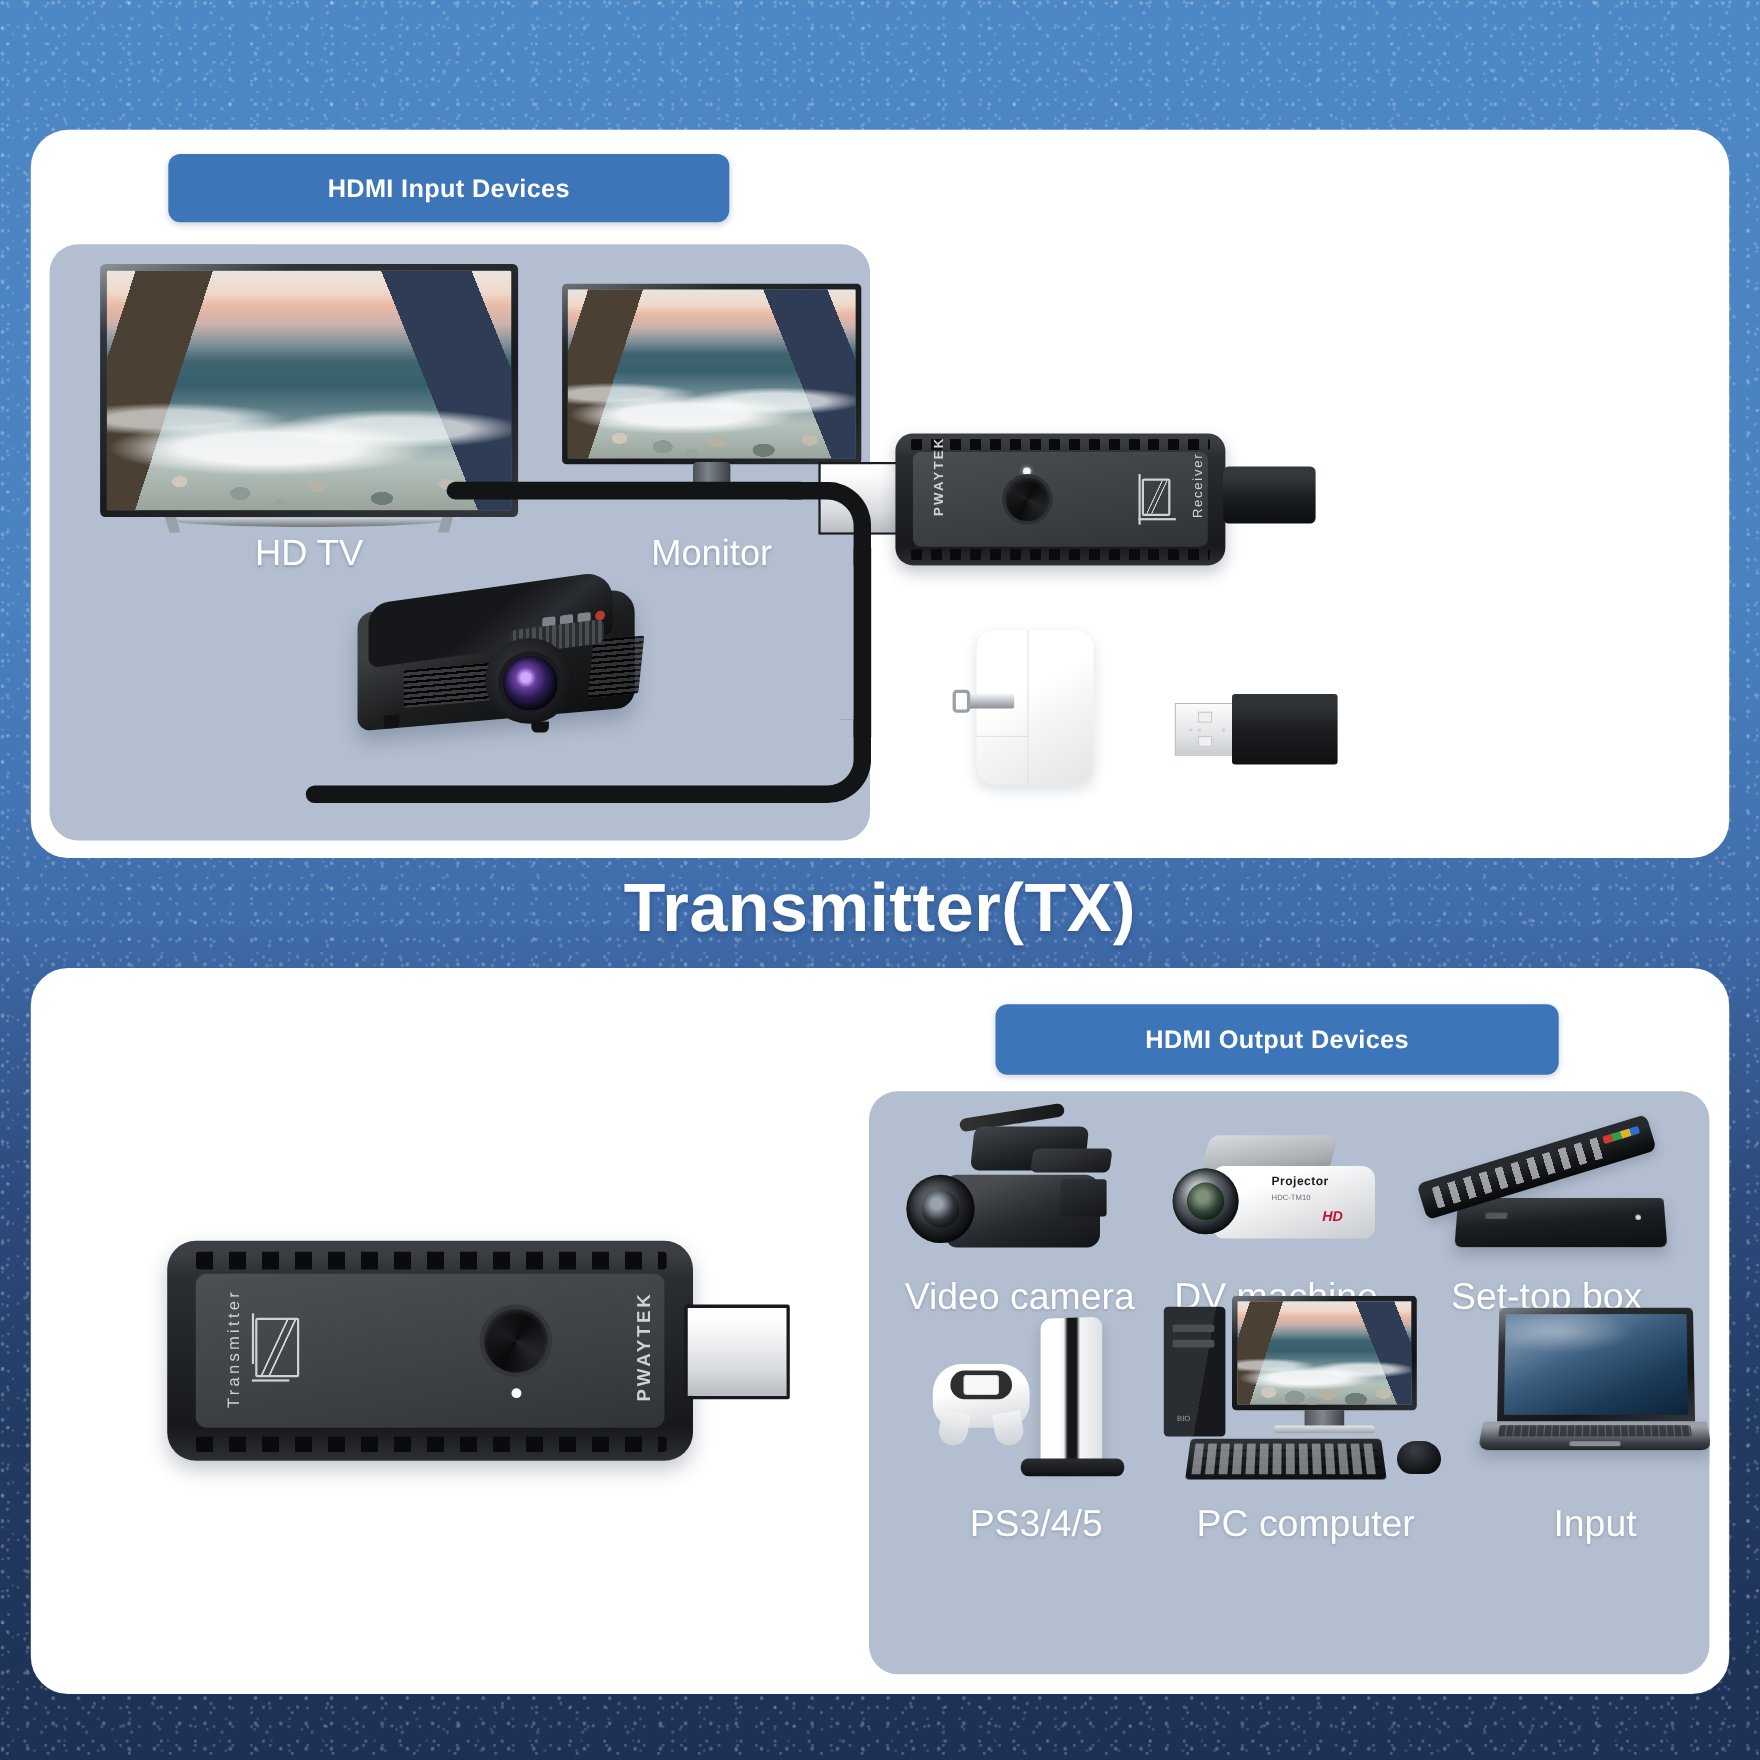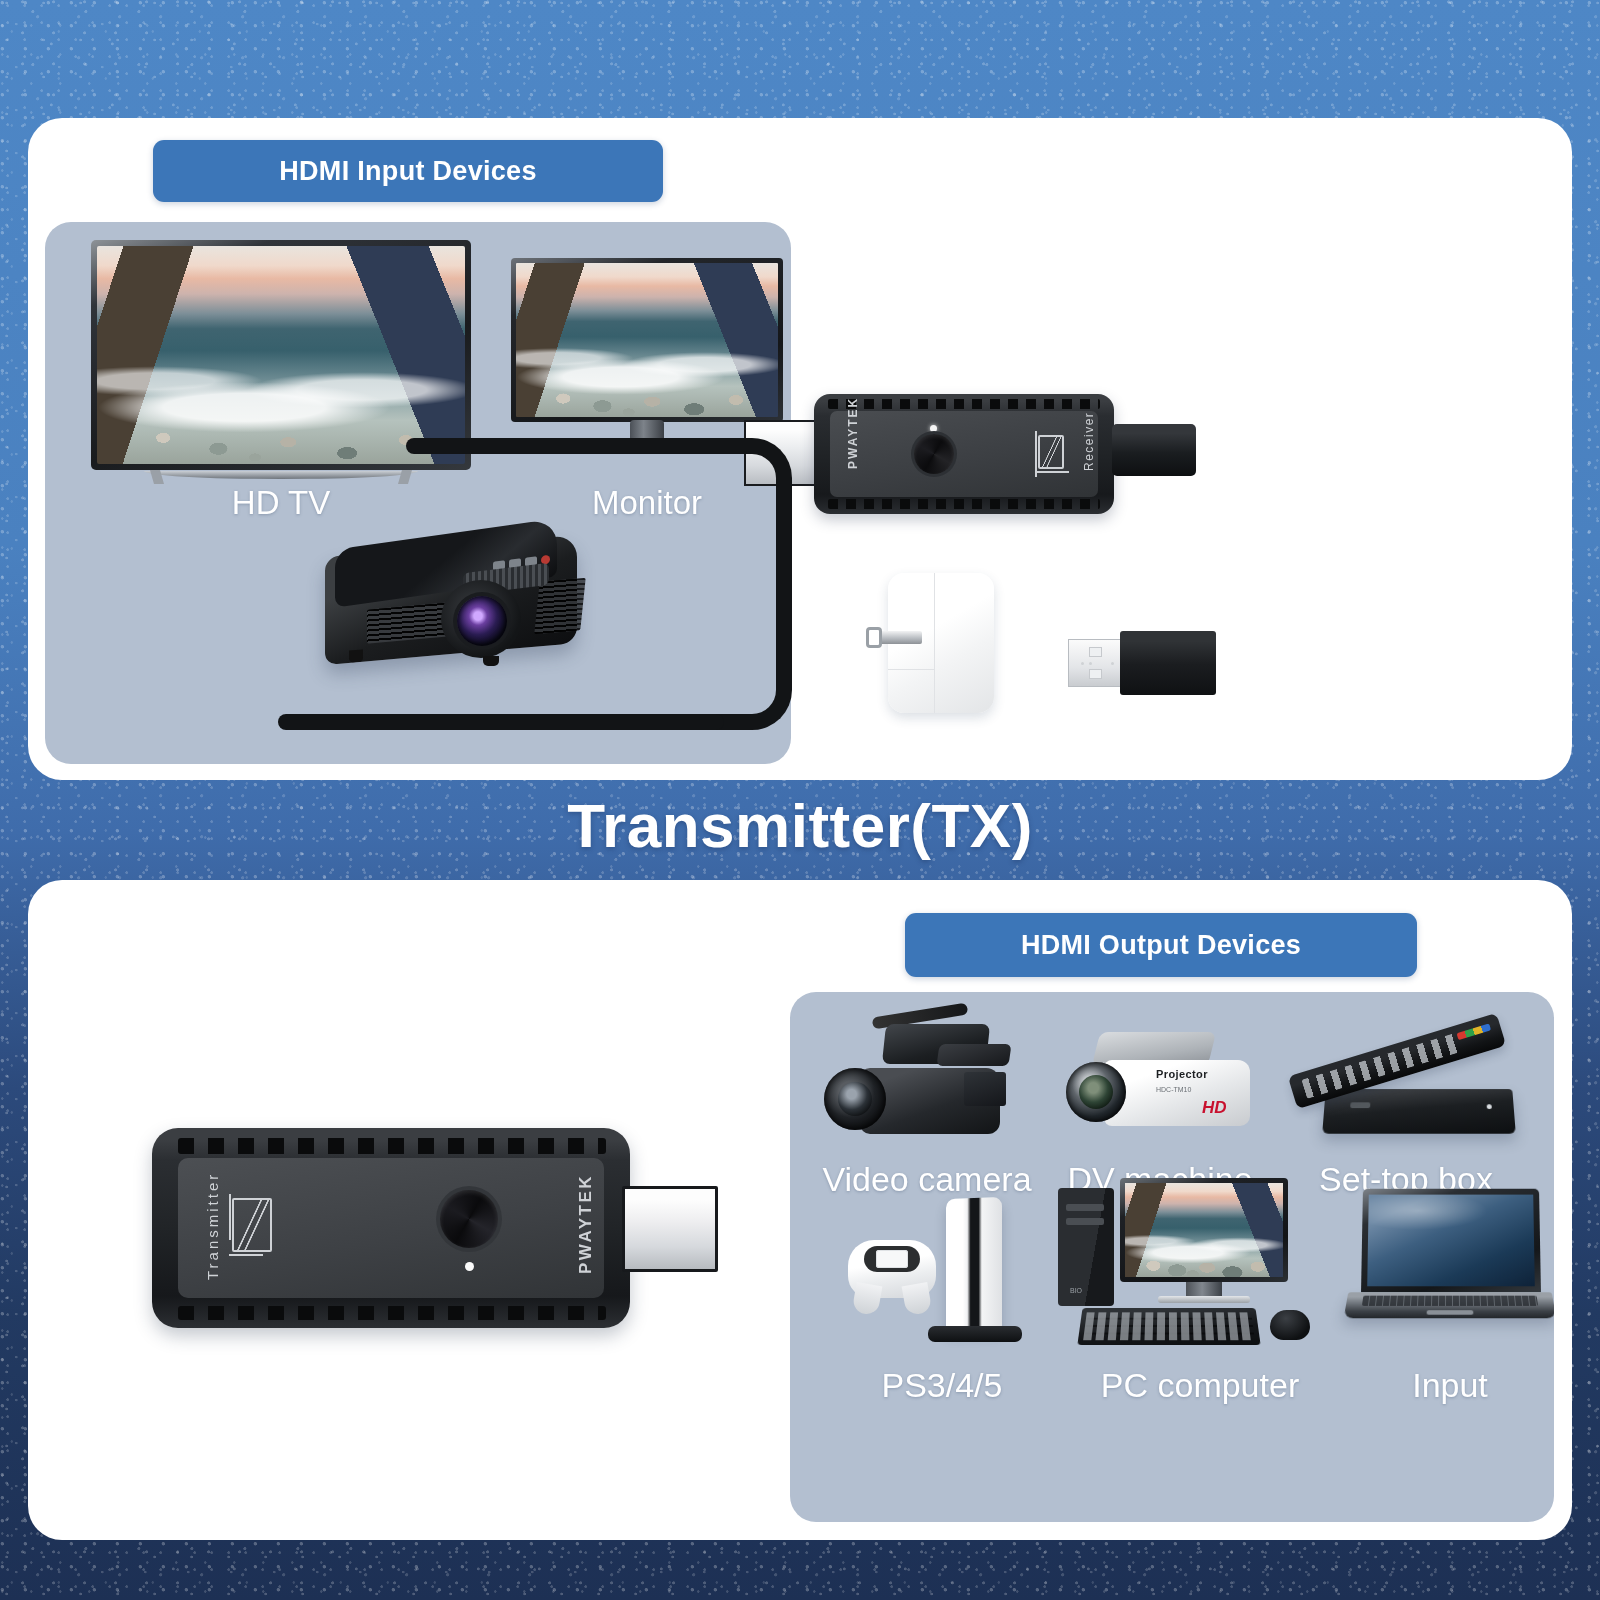--- a/index.html
+++ b/index.html
@@ -64,21 +64,21 @@
   #tray-input  { left: 17px; top: 104px; width: 746px; height: 542px; }
   #tray-output { left: 762px; top: 112px; width: 764px; height: 530px; }
 
   .badge {
     position: absolute;
     background: #3c76b8;
     color: #fff;
     font-weight: bold;
     border-radius: 11px;
     display: flex; align-items: center; justify-content: center;
-    font-size: 27px;
+    font-size: 23px;
     letter-spacing: .3px;
     z-index: 7;
     box-shadow: 0 2px 6px rgba(20,50,100,.22);
   }
   #badge-input  { left: 153px; top: 140px; width: 510px; height: 62px; }
   #badge-output { left: 905px; top: 913px; width: 512px; height: 64px; }
 
   .dev-label {
     position: absolute;
     color: #ffffff;
@@ -389,21 +389,21 @@
   #dvcam .lens {
     position:absolute; left:14px; top:48px; width:60px; height:60px; border-radius:50%;
     background: radial-gradient(circle at 40% 36%, #c8ccd0 0 12%, #60666c 34%, #20262b 62%, #090b0d 86%);
     box-shadow: inset 0 0 7px #000;
   }
   #dvcam .lens:after{ content:""; position:absolute; inset:13px; border-radius:50%;
     background: radial-gradient(circle at 42% 38%, #7f8f7a 0 18%, #2e4435 50%, #08100a 85%); }
   #dvcam .brand { position:absolute; left:104px; top:54px; font-size:11px; font-weight:bold; color:#1c1f22; letter-spacing:.4px; }
   #dvcam .model { position:absolute; left:104px; top:72px; font-size:7px; color:#6b7075; }
   #dvcam .hd {
-    position:absolute; left:150px; top:84px; font-size:17px; font-weight:bold;
+    position:absolute; left:150px; top:84px; font-size:13px; font-weight:bold;
     color:#c8102e; font-style:italic;
   }
 
   
   #stb { left:498px; top:30px; width:230px; height:128px; }
   #stb .box {
     position:absolute; left:36px; top:66px; width:190px; height:46px;
     background: linear-gradient(175deg,#3a3d41 0 12%,#1c1f22 46%,#0d0f11);
     border-radius: 4px 4px 6px 6px;
     transform: perspective(300px) rotateX(14deg);
@@ -696,21 +696,21 @@
         <div class="mon">
           <div class="scr seascape"></div>
         </div>
         <div class="stand"></div>
         <div class="stand2"></div>
         <div class="kbd">
           <div class="rows"></div>
         </div>
         <div class="mouse"></div>
       </div>
-      <div class="dev-label" style="left:260px; top:374px; width:300px; font-size:34px;">PC computer</div>
+      <div class="dev-label" style="left:247px; top:374px; width:300px; font-size:34px;">PC computer</div>
 
       <div id="laptop" class="art">
         <div class="lid">
           <div class="scr tech-scr"></div>
         </div>
         <div class="deck">
           <div class="kb"></div>
           <div class="tp"></div>
         </div>
       </div>

